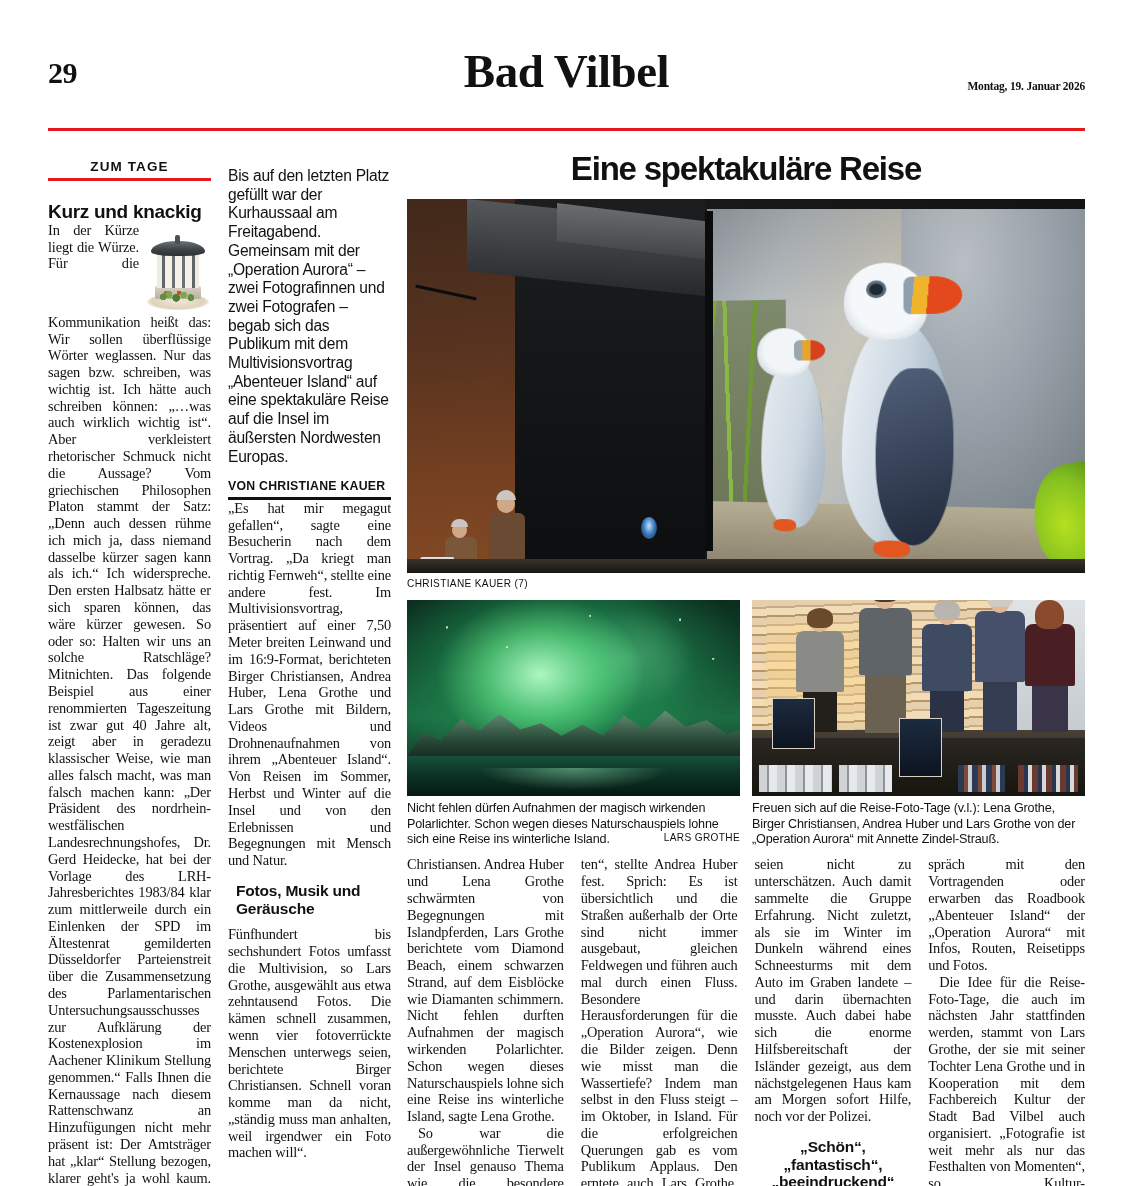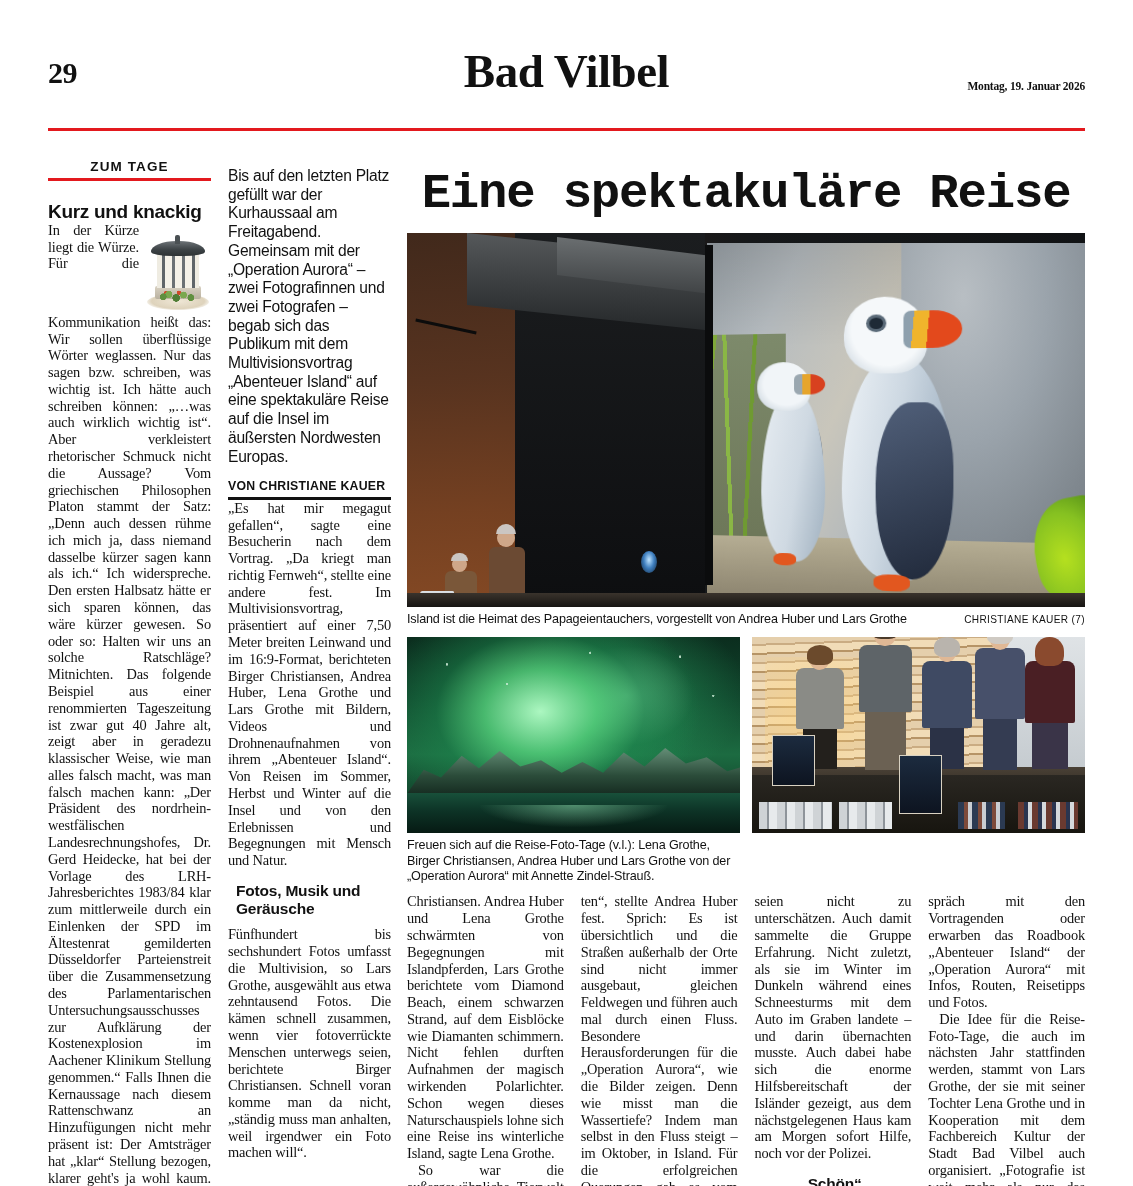--- a/index.html
+++ b/index.html
@@ -164,27 +164,27 @@
     letter-spacing: -0.2px;
     text-align: left;
     margin: 13px 0 9px 8px;
   }
   .sub-head.centered { text-align: center; margin-left: 0; }
 
   
   .package { position: absolute; left: 359px; top: 0; width: 678px; }
 
   .headline {
-    font-family: Liberation Mono, monospace;
+    font-family: Liberation Sans, sans-serif;
     font-weight: 700;
-    font-size: 49px;
+    font-size: 33px;
     line-height: 1.0;
     letter-spacing: -1.2px;
     text-align: center;
-    padding-top: 39px;
+    padding-top: 21px;
   }
 
   
   .photo { position: relative; overflow: hidden; background: #222; }
   .photo-main { width: 678px; height: 374px; margin-top: 14px; }
 
   
   .stage-bg { position: absolute; inset: 0; background: linear-gradient(100deg,#2a1a14 0%, #3a2318 16%, #201a18 32%, #16181a 46%, #101214 100%); }
   .stage-wallL { position: absolute; left: 0; top: 0; width: 120px; height: 100%;
     background: linear-gradient(180deg,#432a1c 0%, #5b3520 40%, #7a4322 75%, #8a4c25 100%); opacity: .92; }
@@ -462,21 +462,20 @@
         <div class="speaker speaker-b">
           <div class="sp-torso"></div>
           <div class="sp-head"></div>
           <div class="sp-hair"></div>
         </div>
         <div class="laptop"></div>
         <div class="stage-floor"></div>
       </div>
 
       <div class="caption caption-main">
-        <span>Island ist die Heimat des Papageientauchers, vorgestellt von Andrea Huber und Lars Grothe</span>
         <span class="credit">CHRISTIANE KAUER (7)</span>
       </div>
 
       <div class="photo-row">
         <div class="photo photo-aurora">
           <div class="au-sky"></div>
           <div class="au-stars"></div>
           <div class="au-mtn"></div>
           <div class="au-water"></div>
           <div class="au-refl"></div>
@@ -521,20 +520,24 @@
           <div class="gp-book b2"></div>
           <div class="gp-flyers f1"></div>
           <div class="gp-flyers f2"></div>
           <div class="gp-flyers f3"></div>
           <div class="gp-flyers f4"></div>
         </div>
       </div>
 
       <div class="cap-row">
         <div class="cap-col caption">
+          <span>Nicht fehlen dürfen Aufnahmen der magisch wirkenden Polarlichter. Schon wegen dieses Naturschauspiels lohne sich eine Reise ins winterliche Island.</span>
+          <span class="cap-credit-inline">LARS GROTHE</span>
+        </div>
+        <div class="cap-col caption">
           <span>Freuen sich auf die Reise-Foto-Tage (v.l.): Lena Grothe, Birger Christiansen, Andrea Huber und Lars Grothe von der „Operation Aurora“ mit Annette Zindel-Strauß.</span>
         </div>
       </div>
 
       <div class="bottom-cols">
         <div class="bcol">
           <p class="body noindent">Christiansen. Andrea Huber und Lena Grothe schwärmten von Begegnungen mit Islandpferden, Lars Grothe berichtete vom Diamond Beach, einem schwarzen Strand, auf dem Eisblöcke wie Diamanten schimmern. Nicht fehlen durften Aufnahmen der magisch wirkenden Polarlichter. Schon wegen dieses Naturschauspiels lohne sich eine Reise ins winterliche Island, sagte Lena Grothe.</p>
           <p class="body">So war die außergewöhnliche Tierwelt der Insel genauso Thema wie die besondere Geothermie und die beeindruckende Landschaft mit ihren Vulkanen, Gletschern und zerfurchten Küsten, aber auch der Weg selbst. „Das Straßennetz Islands ist etwas für Minimalis-</p>
         </div>
         <div class="bcol">

